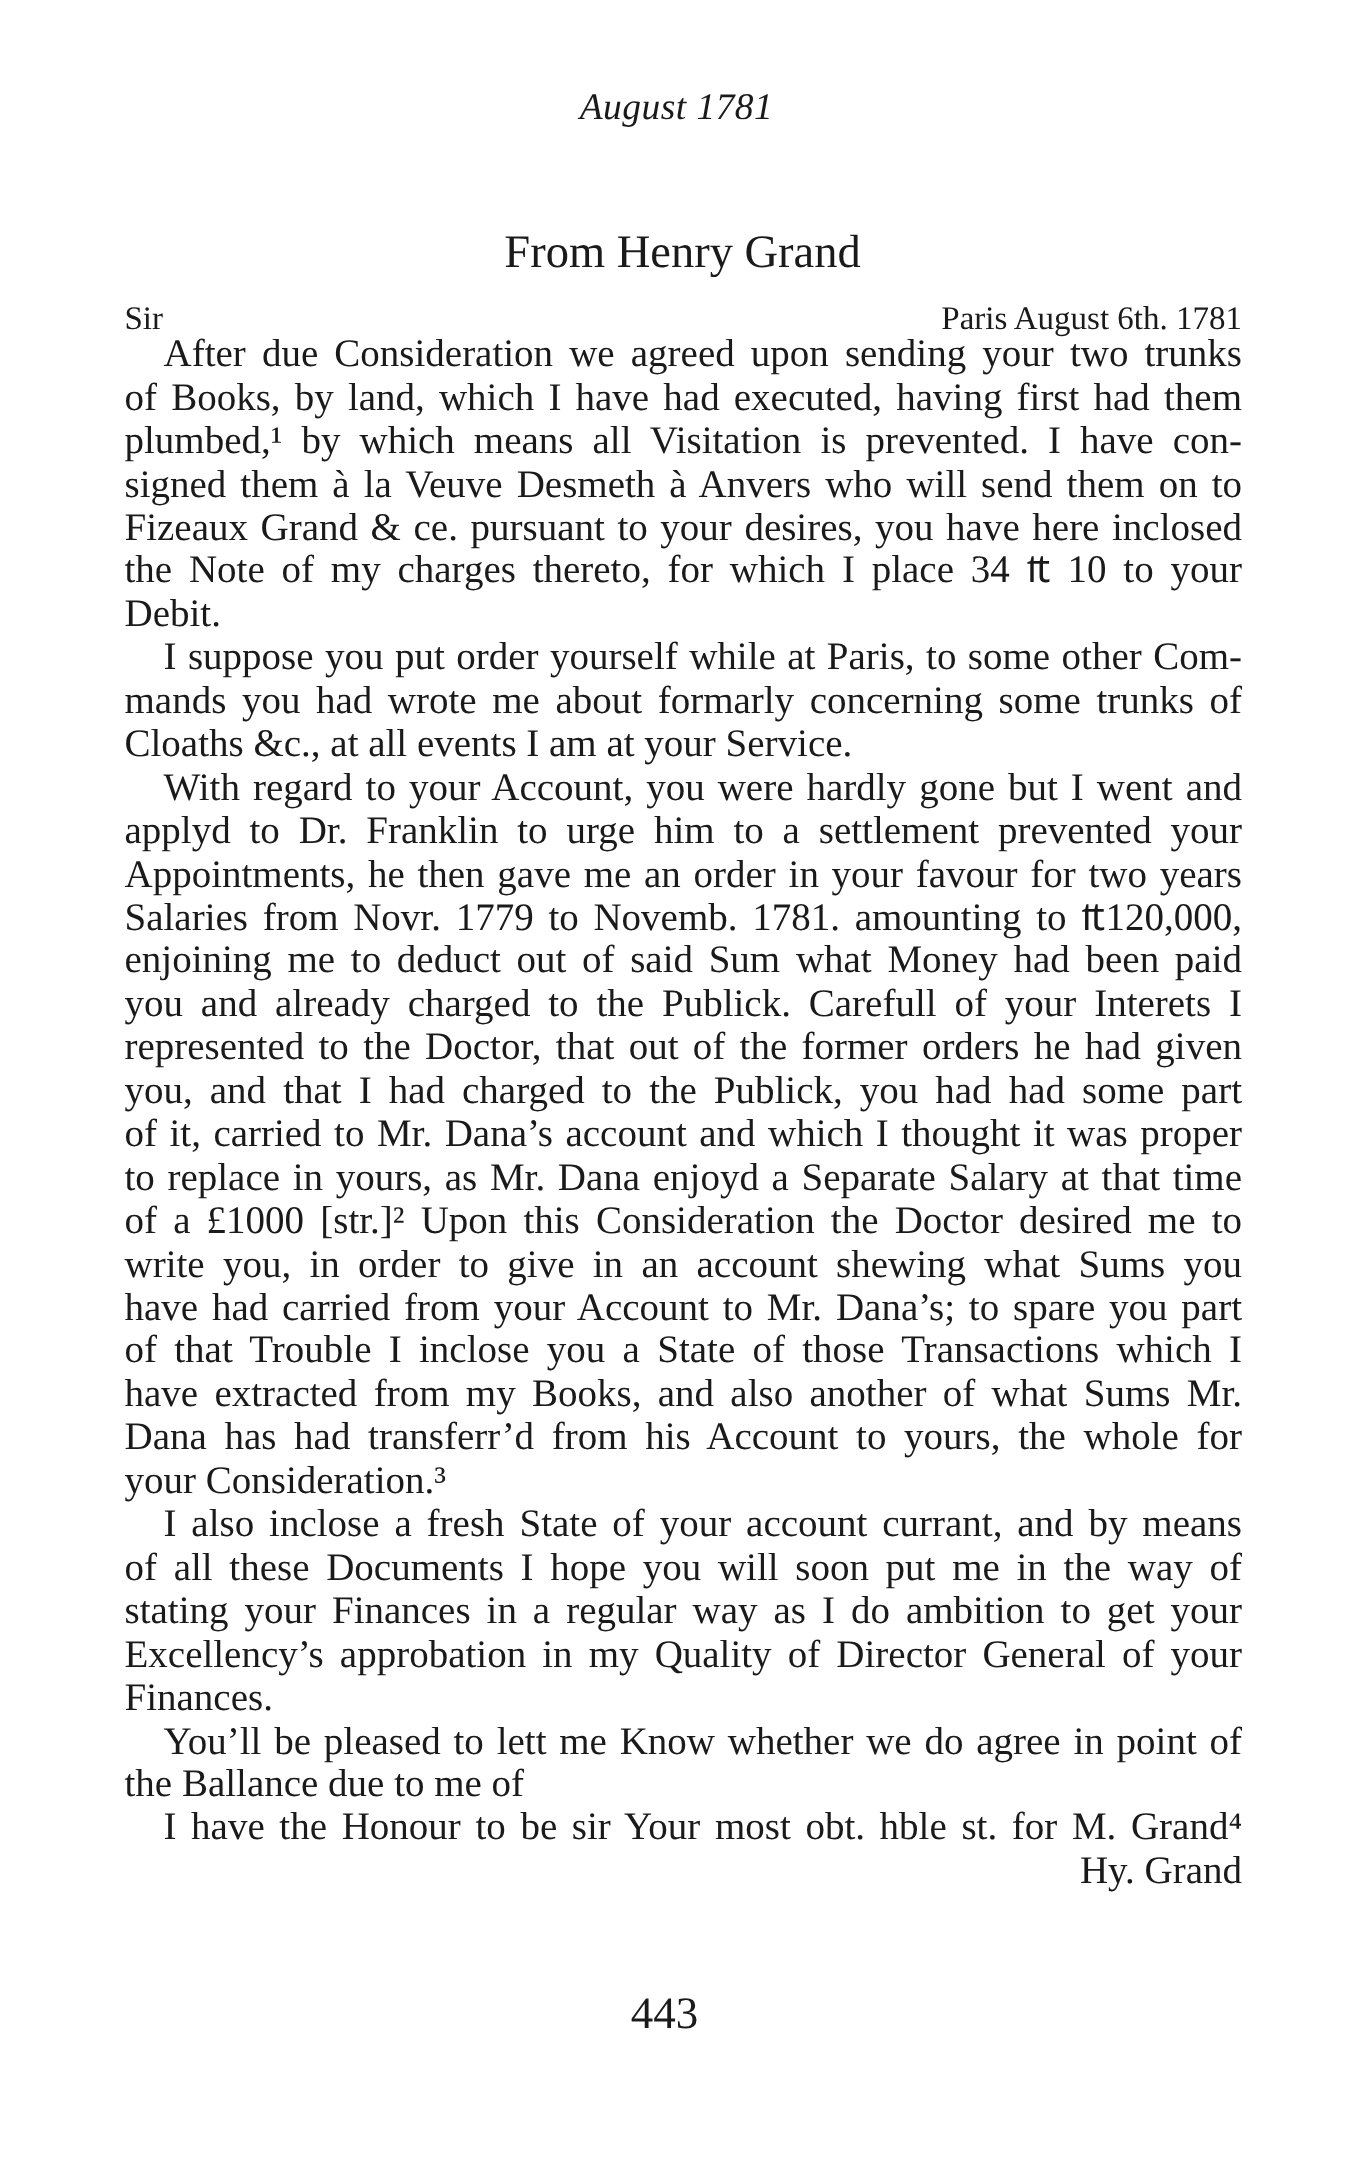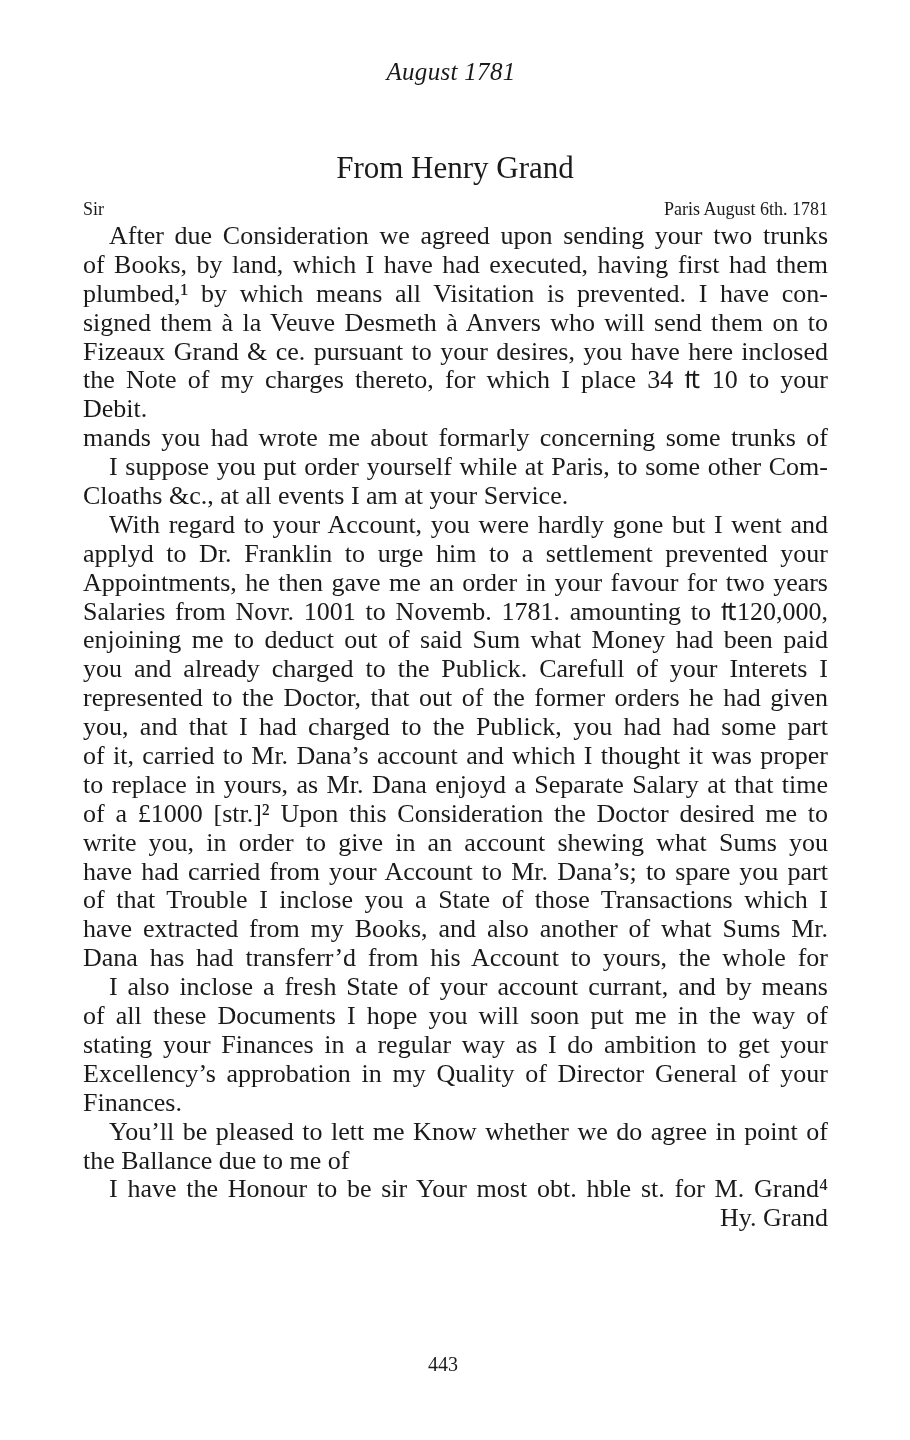--- a/index.html
+++ b/index.html
@@ -3,32 +3,32 @@
 <meta charset="utf-8">
 <style>
   html, body { margin: 0; padding: 0; background: #ffffff; }
   body { width: 910px; height: 1440px; position: relative; overflow: hidden;
          font-family: "Liberation Serif", "DejaVu Serif", serif; color: #1a1a1a; }
   .running-head { position: absolute; top: 58px; left: 0; width: 902px; text-align: center;
                   font-style: italic; font-size: 25px; letter-spacing: 0.3px; }
   .title { position: absolute; top: 150px; left: 0; width: 910px; text-align: center;
            font-size: 31px; }
   .salutation-row { position: absolute; top: 199px; left: 83px; width: 745px; height: 28px;
-                    font-size: 18px; }
+                    font-size: 22px; }
   .salutation-row .left { position: absolute; left: 0; top: 0; }
   .salutation-row .right { position: absolute; right: 0; top: 0; }
   .body-text { position: absolute; top: 222px; left: 83px; width: 745px; font-size: 26px;
                line-height: 28.9px; }
   .line { display: block; white-space: nowrap; text-align: justify; text-align-last: justify;
           height: 28.9px; overflow: visible; }
   .line.last { text-align-last: left; }
   .line.indent { padding-left: 26px; }
   .line.right { text-align: left; text-align-last: right; }
   .page-number { position: absolute; top: 1326px; left: 0; width: 886px; text-align: center;
-                 font-size: 20px; margin-top: 27px; }
+                 font-size: 30px; }
 </style>
 </head>
 <body>
 
 <div class="running-head">August 1781</div>
 
 <div class="title">From Henry Grand</div>
 
 <div class="salutation-row">
   <span class="left">Sir</span>
@@ -38,40 +38,41 @@
 <div class="body-text">
 
   <span class="line indent">After due Consideration we agreed upon sending your two trunks</span>
   <span class="line">of Books, by land, which I have had executed, having first had them</span>
   <span class="line">plumbed,¹ by which means all Visitation is prevented. I have con-</span>
   <span class="line">signed them à la Veuve Desmeth à Anvers who will send them on to</span>
   <span class="line">Fizeaux Grand &amp; ce. pursuant to your desires, you have here inclosed</span>
   <span class="line">the Note of my charges thereto, for which I place 34 ₶ 10 to your</span>
   <span class="line last">Debit.</span>
 
+  <span class="line indent">I suppose you put order yourself while at Paris, to some other Com-</span>
   <span class="line">mands you had wrote me about formarly concerning some trunks of</span>
-  <span class="line indent">I suppose you put order yourself while at Paris, to some other Com-</span>
   <span class="line last">Cloaths &amp;c., at all events I am at your Service.</span>
 
   <span class="line indent">With regard to your Account, you were hardly gone but I went and</span>
   <span class="line">applyd to Dr. Franklin to urge him to a settlement prevented your</span>
   <span class="line">Appointments, he then gave me an order in your favour for two years</span>
-  <span class="line">Salaries from Novr. 1001 to Novemb. 1781. amounting to ₶120,000,</span>
+  <span class="line">Salaries from Novr. 1779 to Novemb. 1781. amounting to ₶120,000,</span>
   <span class="line">enjoining me to deduct out of said Sum what Money had been paid</span>
   <span class="line">you and already charged to the Publick. Carefull of your Interets I</span>
   <span class="line">represented to the Doctor, that out of the former orders he had given</span>
   <span class="line">you, and that I had charged to the Publick, you had had some part</span>
   <span class="line">of it, carried to Mr. Dana’s account and which I thought it was proper</span>
   <span class="line">to replace in yours, as Mr. Dana enjoyd a Separate Salary at that time</span>
   <span class="line">of a £1000 [str.]² Upon this Consideration the Doctor desired me to</span>
   <span class="line">write you, in order to give in an account shewing what Sums you</span>
   <span class="line">have had carried from your Account to Mr. Dana’s; to spare you part</span>
   <span class="line">of that Trouble I inclose you a State of those Transactions which I</span>
   <span class="line">have extracted from my Books, and also another of what Sums Mr.</span>
   <span class="line">Dana has had transferr’d from his Account to yours, the whole for</span>
+  <span class="line last">your Consideration.³</span>
 
   <span class="line indent">I also inclose a fresh State of your account currant, and by means</span>
   <span class="line">of all these Documents I hope you will soon put me in the way of</span>
   <span class="line">stating your Finances in a regular way as I do ambition to get your</span>
   <span class="line">Excellency’s approbation in my Quality of Director General of your</span>
   <span class="line last">Finances.</span>
 
   <span class="line indent">You’ll be pleased to lett me Know whether we do agree in point of</span>
   <span class="line last">the Ballance due to me of</span>
 

